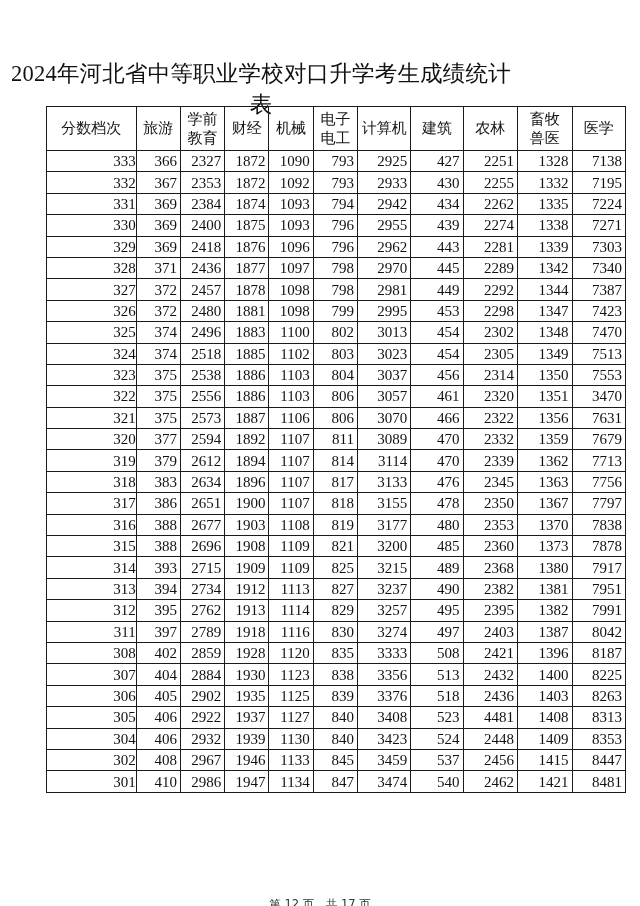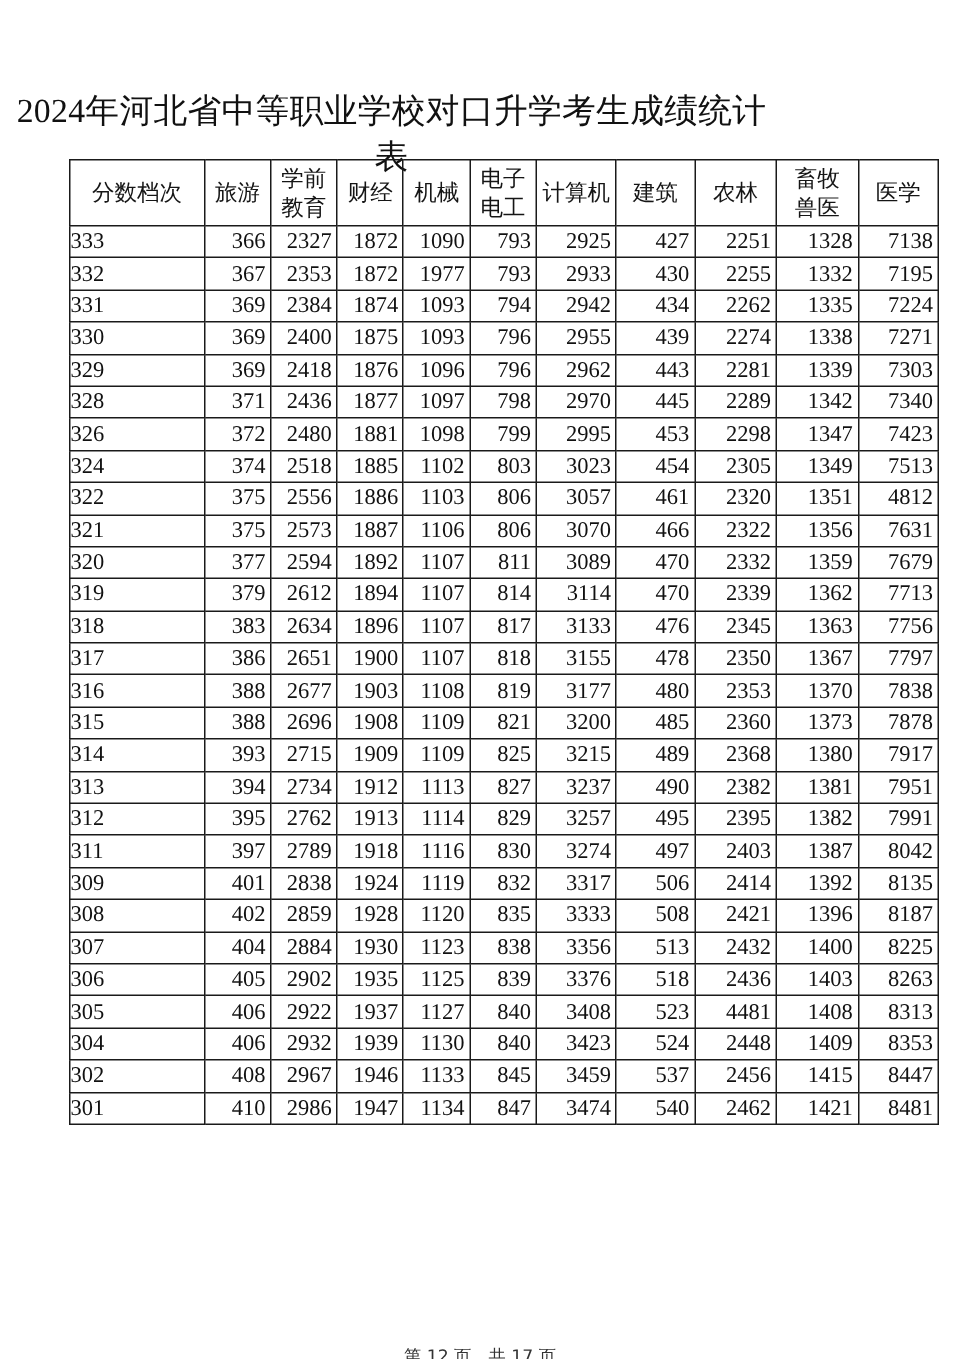--- a/index.html
+++ b/index.html
@@ -8,21 +8,21 @@
   .title { position: absolute; top: 58px; left: 0; width: 522px; text-align: center;
            font-size: 22.5px; letter-spacing: 0.2px; color: #111;
            font-family: "Liberation Serif", "DejaVu Serif", serif; }
   table.scores { position: absolute; top: 106px; left: 46px; border-collapse: collapse;
                  table-layout: fixed; width: 580px; }
   table.scores th, table.scores td { border: 1.3px solid #1a1a1a; padding: 0; }
   table.scores th { height: 43px; font-weight: normal; font-size: 15px; line-height: 19px;
                     text-align: center; font-family: "DejaVu Sans", sans-serif; color:#151515; }
   table.scores td { height: 20.4px; font-size: 15px; line-height: 20px; text-align: right;
                     padding-right: 3px; }
-  table.scores td.first { text-align: left; padding-right: 0; }
+  table.scores td.first { text-align: right; padding-right: 0; }
   .watermark { position: absolute; left: 80px; top: 210px; width: 620px; height: 80px;
                transform: rotate(-38deg); transform-origin: 0 0; color: rgba(230,60,70,0.18);
                font-size: 58px; font-family: "DejaVu Sans", sans-serif; white-space: nowrap;
                pointer-events: none; letter-spacing: 6px; }
   .watermark2 { left: 150px; top: 560px; }
   .footer { position: absolute; top: 897px; left: 0; width: 640px; text-align: center;
             font-size: 11.5px; color: #333; font-family: "DejaVu Sans", sans-serif; }
 </style>
 </head>
 <body>
@@ -73,21 +73,21 @@
         <td>427</td>
         <td>2251</td>
         <td>1328</td>
         <td>7138</td>
       </tr>
       <tr>
         <td class="first">332</td>
         <td>367</td>
         <td>2353</td>
         <td>1872</td>
-        <td>1977</td>
+        <td>1092</td>
         <td>793</td>
         <td>2933</td>
         <td>430</td>
         <td>2255</td>
         <td>1332</td>
         <td>7195</td>
       </tr>
       <tr>
         <td class="first">331</td>
         <td>369</td>
@@ -134,57 +134,96 @@
         <td>1877</td>
         <td>1097</td>
         <td>798</td>
         <td>2970</td>
         <td>445</td>
         <td>2289</td>
         <td>1342</td>
         <td>7340</td>
       </tr>
       <tr>
+        <td class="first">327</td>
+        <td>372</td>
+        <td>2457</td>
+        <td>1878</td>
+        <td>1098</td>
+        <td>798</td>
+        <td>2981</td>
+        <td>449</td>
+        <td>2292</td>
+        <td>1344</td>
+        <td>7387</td>
+      </tr>
+      <tr>
         <td class="first">326</td>
         <td>372</td>
         <td>2480</td>
         <td>1881</td>
         <td>1098</td>
         <td>799</td>
         <td>2995</td>
         <td>453</td>
         <td>2298</td>
         <td>1347</td>
         <td>7423</td>
       </tr>
       <tr>
+        <td class="first">325</td>
+        <td>374</td>
+        <td>2496</td>
+        <td>1883</td>
+        <td>1100</td>
+        <td>802</td>
+        <td>3013</td>
+        <td>454</td>
+        <td>2302</td>
+        <td>1348</td>
+        <td>7470</td>
+      </tr>
+      <tr>
         <td class="first">324</td>
         <td>374</td>
         <td>2518</td>
         <td>1885</td>
         <td>1102</td>
         <td>803</td>
         <td>3023</td>
         <td>454</td>
         <td>2305</td>
         <td>1349</td>
         <td>7513</td>
       </tr>
       <tr>
+        <td class="first">323</td>
+        <td>375</td>
+        <td>2538</td>
+        <td>1886</td>
+        <td>1103</td>
+        <td>804</td>
+        <td>3037</td>
+        <td>456</td>
+        <td>2314</td>
+        <td>1350</td>
+        <td>7553</td>
+      </tr>
+      <tr>
         <td class="first">322</td>
         <td>375</td>
         <td>2556</td>
         <td>1886</td>
         <td>1103</td>
         <td>806</td>
         <td>3057</td>
         <td>461</td>
         <td>2320</td>
         <td>1351</td>
-        <td>4812</td>
+        <td>3470</td>
       </tr>
       <tr>
         <td class="first">321</td>
         <td>375</td>
         <td>2573</td>
         <td>1887</td>
         <td>1106</td>
         <td>806</td>
         <td>3070</td>
         <td>466</td>
@@ -316,33 +355,20 @@
         <td>1918</td>
         <td>1116</td>
         <td>830</td>
         <td>3274</td>
         <td>497</td>
         <td>2403</td>
         <td>1387</td>
         <td>8042</td>
       </tr>
       <tr>
-        <td class="first">309</td>
-        <td>401</td>
-        <td>2838</td>
-        <td>1924</td>
-        <td>1119</td>
-        <td>832</td>
-        <td>3317</td>
-        <td>506</td>
-        <td>2414</td>
-        <td>1392</td>
-        <td>8135</td>
-      </tr>
-      <tr>
         <td class="first">308</td>
         <td>402</td>
         <td>2859</td>
         <td>1928</td>
         <td>1120</td>
         <td>835</td>
         <td>3333</td>
         <td>508</td>
         <td>2421</td>
         <td>1396</td>

